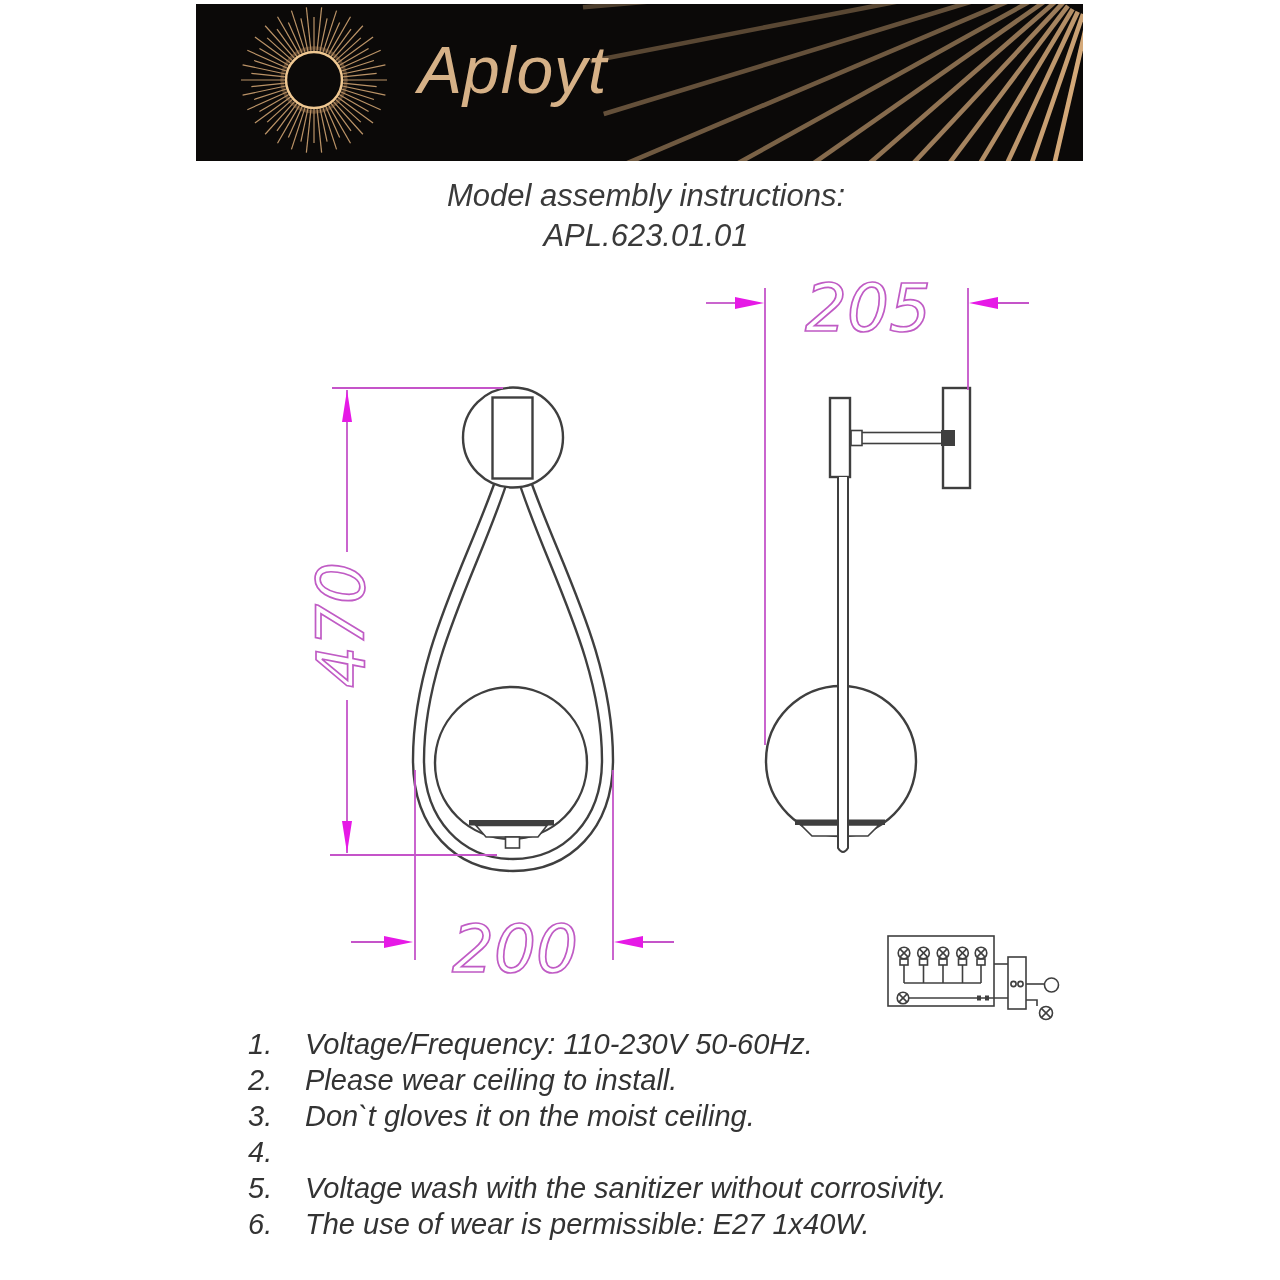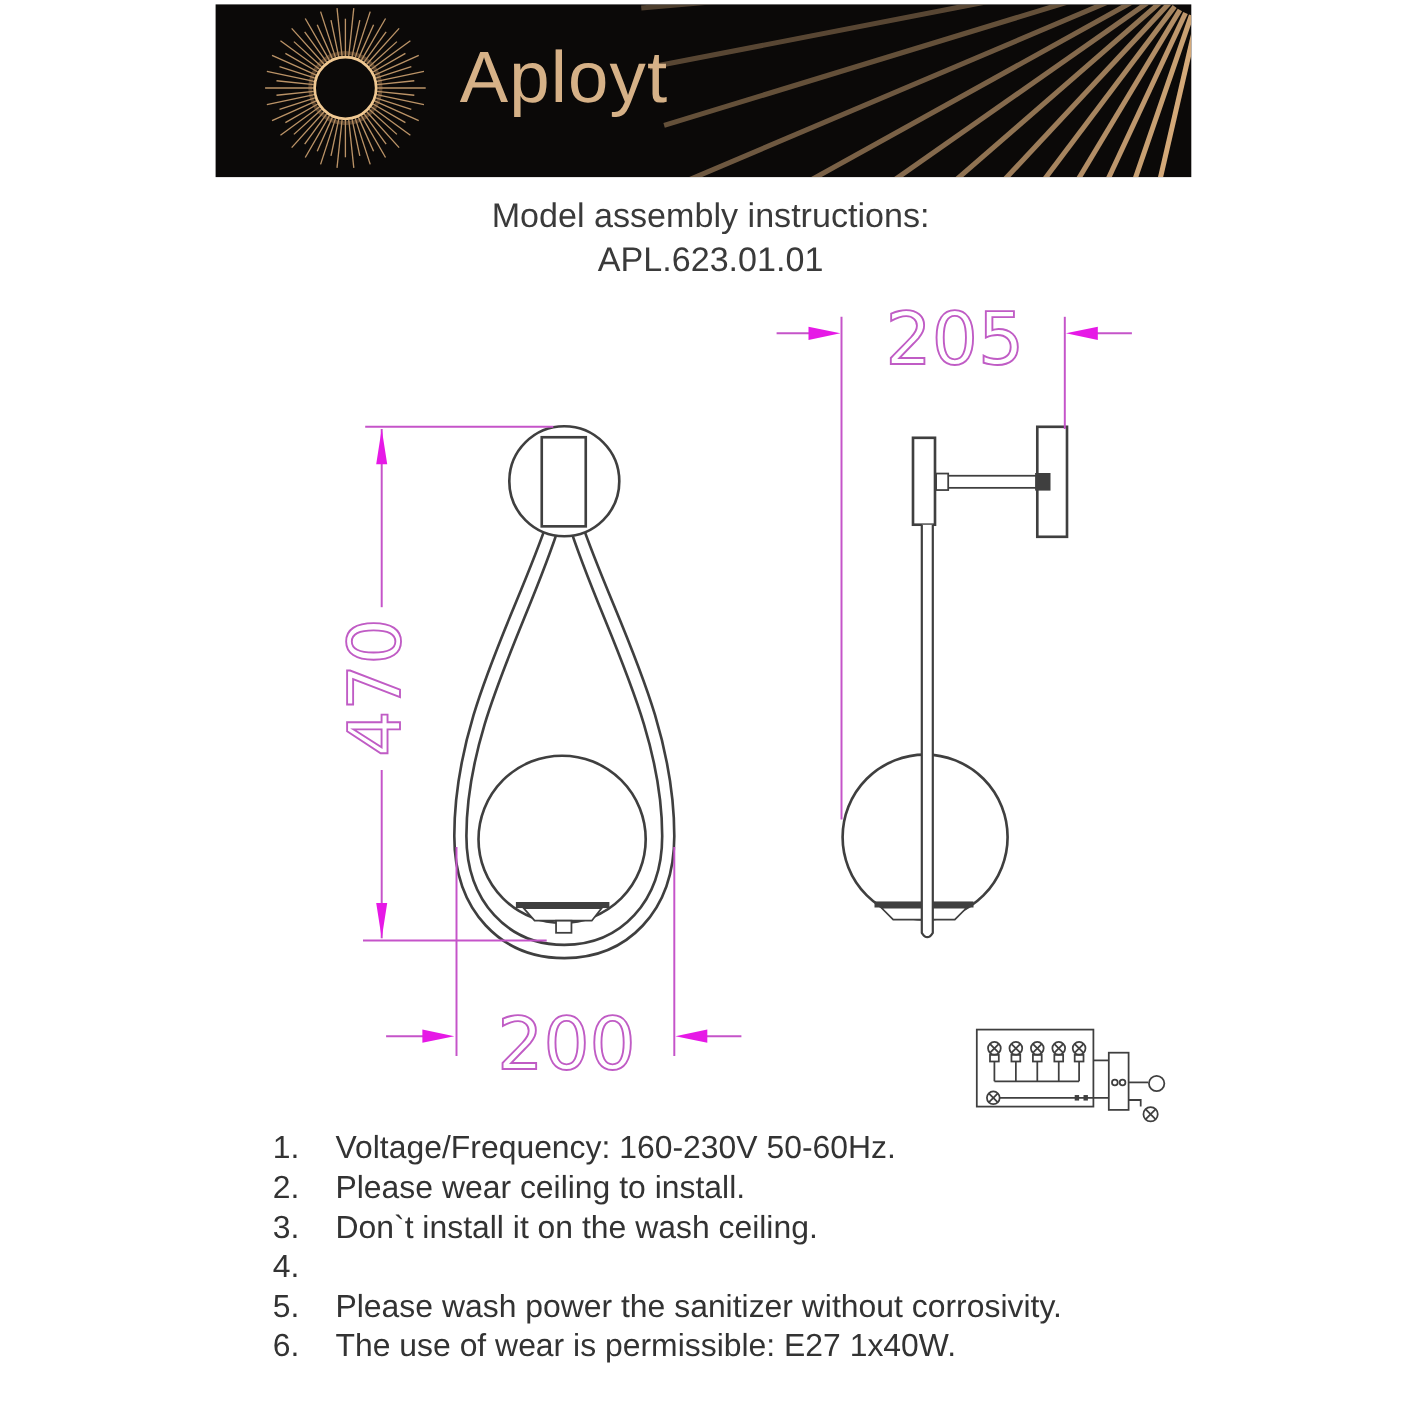--- a/index.html
+++ b/index.html
@@ -1,17 +1,17 @@
 <!DOCTYPE html>
 <html><head>
 <meta charset="utf-8">
 <style>
   html,body{margin:0;padding:0;background:#ffffff;}
   .page{position:relative;width:1280px;height:1280px;background:#ffffff;overflow:hidden;
-        font-family:"Liberation Sans",sans-serif;}
+        font-family:"Liberation Sans",sans-serif;font-style:italic;}
   
   .banner{position:absolute;left:196px;top:4px;width:887px;height:157px;background:#0b0908;overflow:hidden;}
   .banner svg{position:absolute;left:0;top:0;}
   .brand{position:absolute;left:222px;top:28px;font-size:66px;font-weight:400;
          color:#d6b187;letter-spacing:1px;font-family:"Liberation Sans",sans-serif;}
   
   .titleblock{position:absolute;left:0;top:176px;width:1292px;text-align:center;color:#3a3a3a;}
   .titleblock .t1{font-size:31px;line-height:40px;}
   .titleblock .t2{font-size:31px;line-height:40px;}
   
@@ -238,35 +238,35 @@
       <polyline points="1026,1000 1037,1000 1037,1006" fill="none"></polyline>
       <circle cx="1046" cy="1013" r="6.5"></circle>
       <line x1="1041.4" y1="1008.4" x2="1050.6" y2="1017.6"></line>
         <line x1="1041.4" y1="1017.6" x2="1050.6" y2="1008.4"></line>
     </g>
   </svg>
 
   <ol class="instructions">
     <li>
       <span class="num">1.</span>
-      <span>Voltage/Frequency: 160-230V 50-60Hz.</span>
+      <span>Voltage/Frequency: 110-230V 50-60Hz.</span>
       </li>
     <li>
       <span class="num">2.</span>
       <span>Please wear ceiling to install.</span>
       </li>
     <li>
       <span class="num">3.</span>
-      <span>Don`t install it on the wash ceiling.</span>
+      <span>Don`t gloves it on the moist ceiling.</span>
       </li>
     <li>
       <span class="num">4.</span>
       </li>
     <li>
       <span class="num">5.</span>
-      <span>Please wash power the sanitizer without corrosivity.</span>
+      <span>Voltage wash with the sanitizer without corrosivity.</span>
       </li>
     <li>
       <span class="num">6.</span>
       <span>The use of wear is permissible: E27 1x40W.</span>
       </li>
   </ol>
 </div>
 
 </body></html>

